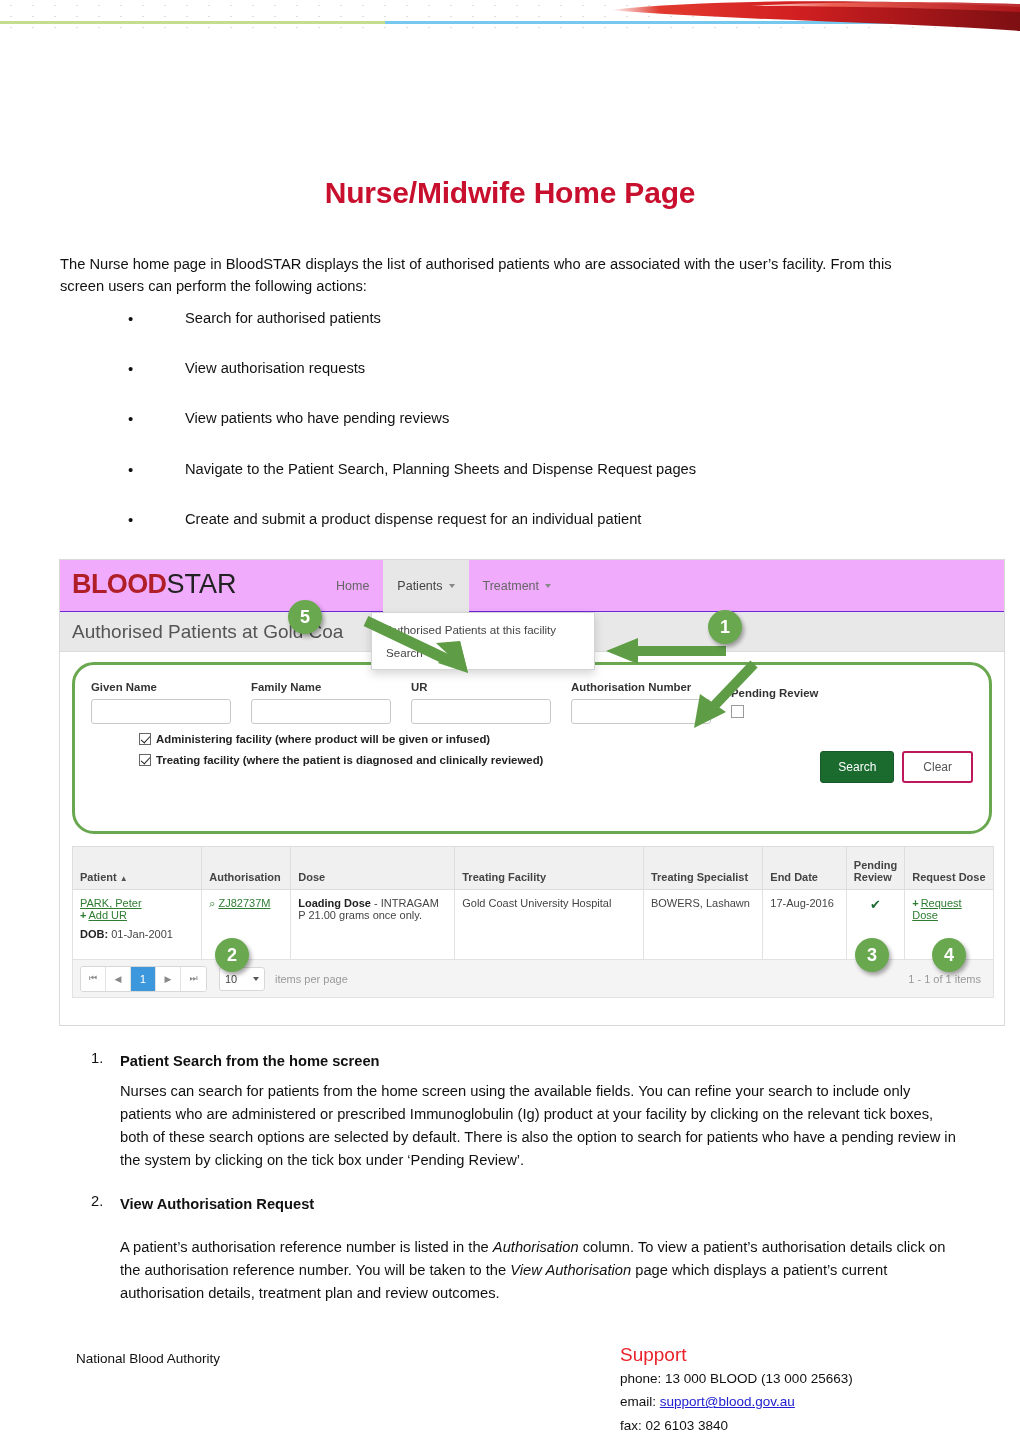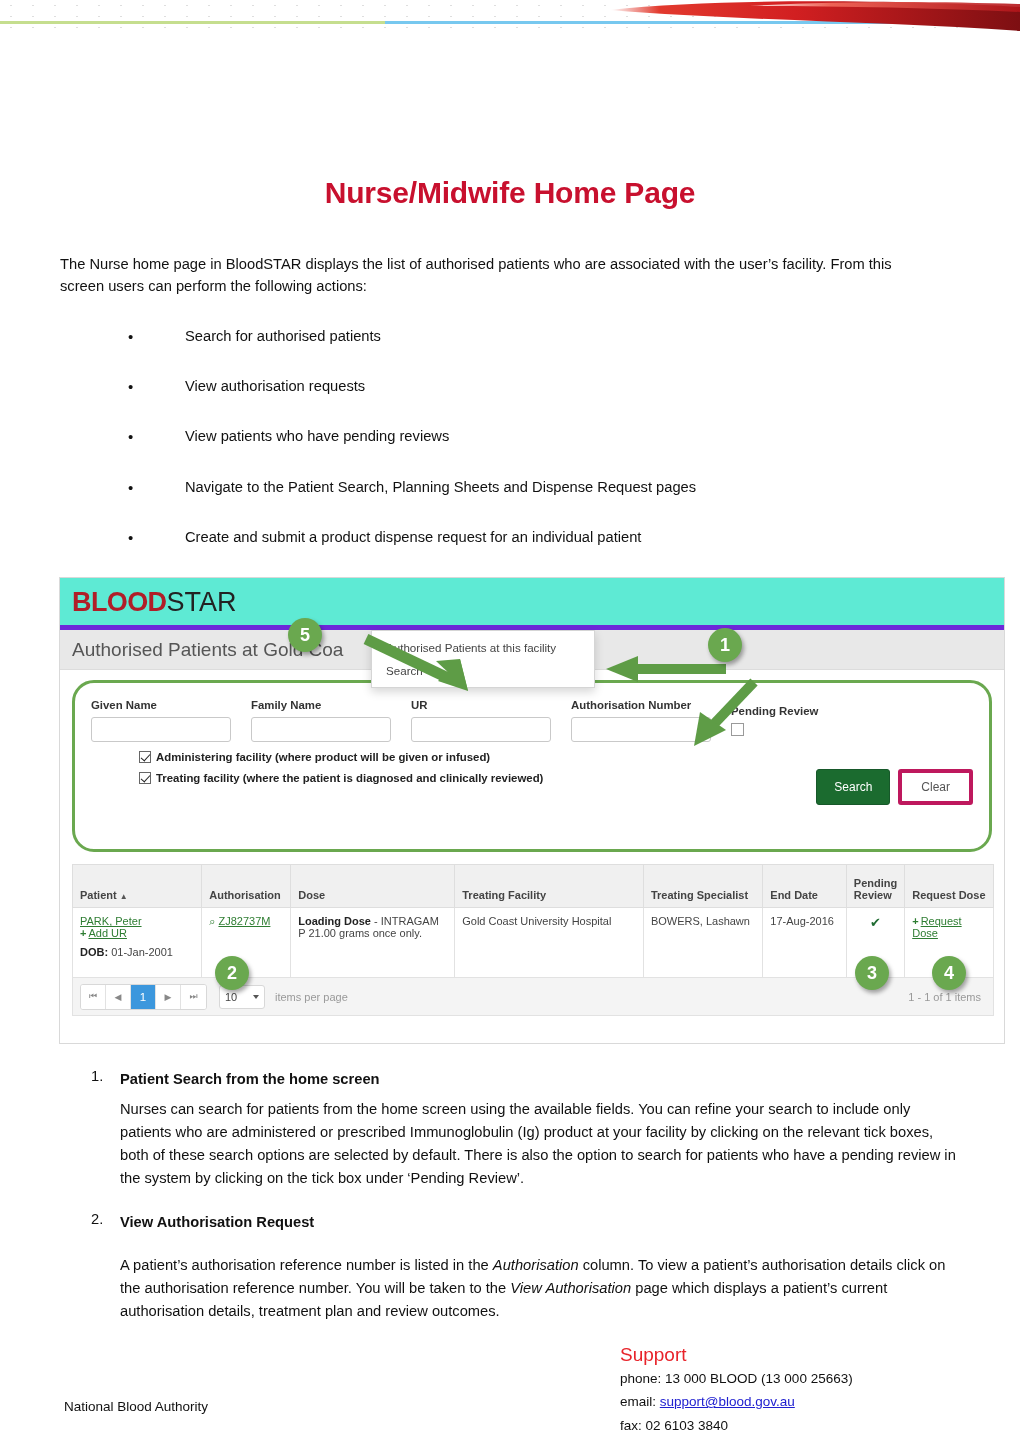--- a/index.html
+++ b/index.html
@@ -38,21 +38,21 @@
   }
 
   .intro {
     margin-top: 43px;
     font-size: 14.7px;
     line-height: 1.52;
     color: #111;
     max-width: 845px;
   }
 
-  ul.bullets { list-style: none; margin-top: 28px; }
+  ul.bullets { list-style: none; margin-top: 10px; }
   ul.bullets li {
     position: relative;
     padding-left: 125px;
     font-size: 14.7px;
     line-height: 1.45;
     margin-bottom: 29px;
     color: #111;
   }
   ul.bullets li::before {
     content: "\2022";
@@ -72,22 +72,22 @@
     border: 1px solid #d9d9d9;
     overflow: hidden;
     font-size: 11px;
     color: #333;
   }
 
   
   .nav {
     position: relative;
     height: 52px;
-    background: #5eead4;
-    border-bottom: 5px solid #6d28d9;
+    background: #f0abfc;
+    border-bottom: 1px solid #6d28d9;
   }
   .brand {
     position: absolute; left: 12px; top: 9px;
     font-size: 27px; font-weight: bold; letter-spacing: -0.6px;
   }
   .brand .b1 { color: #b01e28; }
   .brand .b2 { color: #222; font-weight: normal; letter-spacing: 0px; }
   .nav-items { position: absolute; left: 262px; top: 0; height: 52px; display: flex; }
   .nav-item {
     display: flex; align-items: center;
@@ -168,21 +168,21 @@
     content: ""; position: absolute; left: 3px; top: 0px;
     width: 4px; height: 8px; border: solid #222; border-width: 0 1.6px 1.6px 0;
     transform: rotate(42deg);
   }
   .btns { position: absolute; right: 16px; top: 86px; display: flex; gap: 8px; }
   .btn-search {
     background: #1b6b2f; color: #fff; border: 1px solid #17582a;
     border-radius: 3px; font-size: 12px; padding: 7px 17px; font-weight: normal;
   }
   .btn-clear {
-    background: #fff; color: #555; border: 4px solid #be185d;
+    background: #fff; color: #555; border: 2px solid #be185d;
     border-radius: 3px; font-size: 12px; padding: 7px 19px;
   }
 
   
   .tbl { width: 922px; margin: 8px 12px 0 12px; border-collapse: collapse; }
   .tbl th {
     background: #f0f0f0;
     border: 1px solid #dedede;
     text-align: left;
     font-size: 11px; font-weight: bold; color: #444;
@@ -250,21 +250,21 @@
     position: absolute; left: 31px; top: 0;
     font-size: 14.7px; color: #111;
   }
   .step-head { font-size: 14.7px; font-weight: bold; color: #111; line-height: 1.5; }
   .step-body { font-size: 14.7px; line-height: 1.55; color: #111; max-width: 845px; margin-top: 8px; }
   .step-body.spaced { margin-top: 21px; }
   .step-body i { font-style: italic; }
 
   
   .footer { position: absolute; left: 60px; top: 1345px; width: 900px; }
-  .foot-left { position: absolute; left: 4px; top: 6px; font-size: 13.5px; color: #111; margin-top: 48px; }
+  .foot-left { position: absolute; left: 16px; top: 6px; font-size: 13.5px; color: #111; }
   .foot-right { position: absolute; left: 560px; top: 0; }
   .sup-title { font-size: 19px; color: #e8232a; font-weight: normal; line-height: 1.1; }
   .sup-line { font-size: 13.5px; color: #111; line-height: 1.58; margin-top: 2px; }
   .sup-line a { color: #2020d0; text-decoration: underline; }
 </style>
 </head>
 <body>
 
 <div class="page-header">
   <div class="hdr-dots"></div>
@@ -305,20 +305,33 @@
     <li>View patients who have pending reviews</li>
     <li>Navigate to the Patient Search, Planning Sheets and Dispense Request pages</li>
     <li>Create and submit a product dispense request for an individual patient</li>
   </ul>
 
   <div class="shot">
 
     <div class="nav">
       <div class="brand">
         <span class="b1">BLOOD</span><span class="b2">STAR</span>
+      </div>
+      <div class="nav-items">
+        <div class="nav-item">
+          <span>Home</span>
+        </div>
+        <div class="nav-item open">
+          <span>Patients</span>
+          <span class="caret"></span>
+        </div>
+        <div class="nav-item">
+          <span>Treatment</span>
+          <span class="caret"></span>
+        </div>
       </div>
     </div>
 
     <div class="dropdown">
       <div class="dd-item">Authorised Patients at this facility</div>
       <div class="dd-item">Search</div>
     </div>
 
     <div class="title-strip">
       <div class="t">Authorised Patients at Gold Coa</div>

